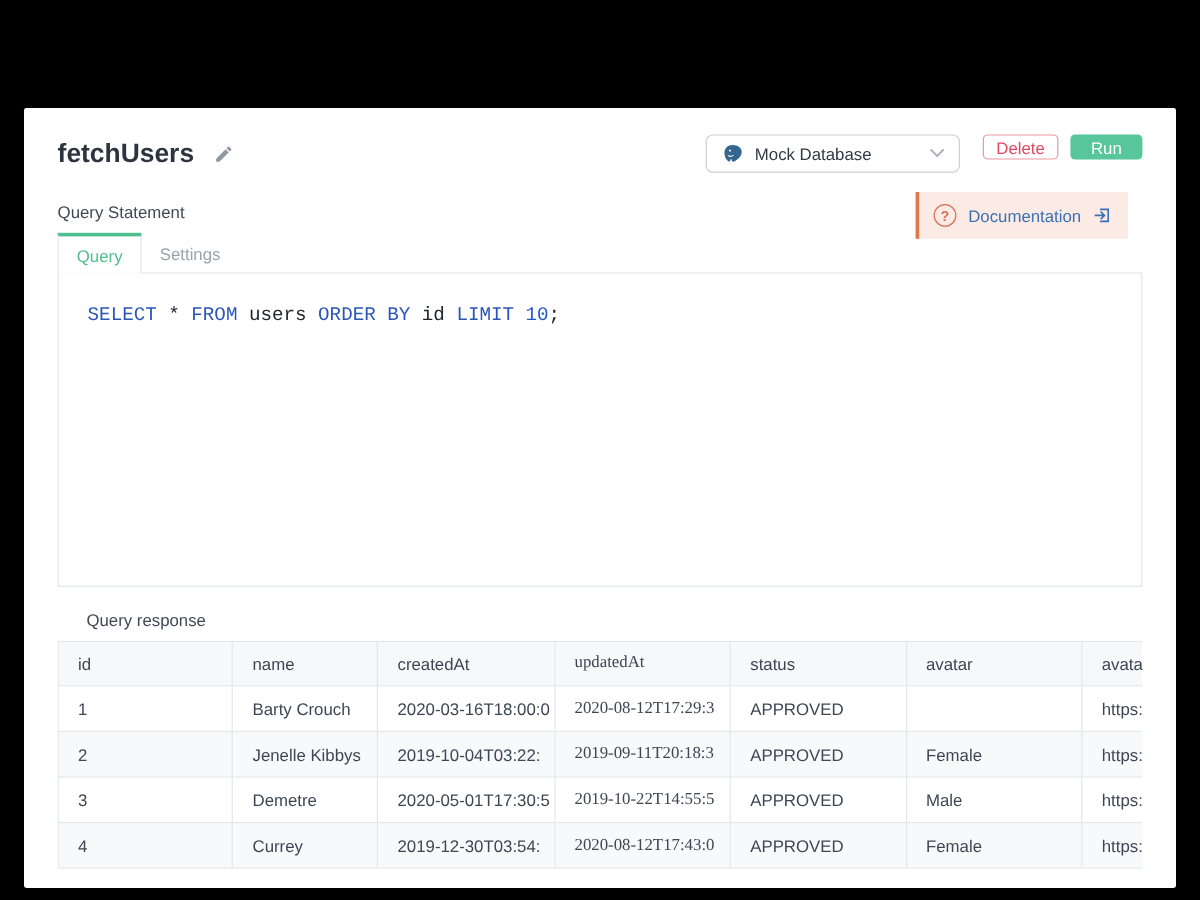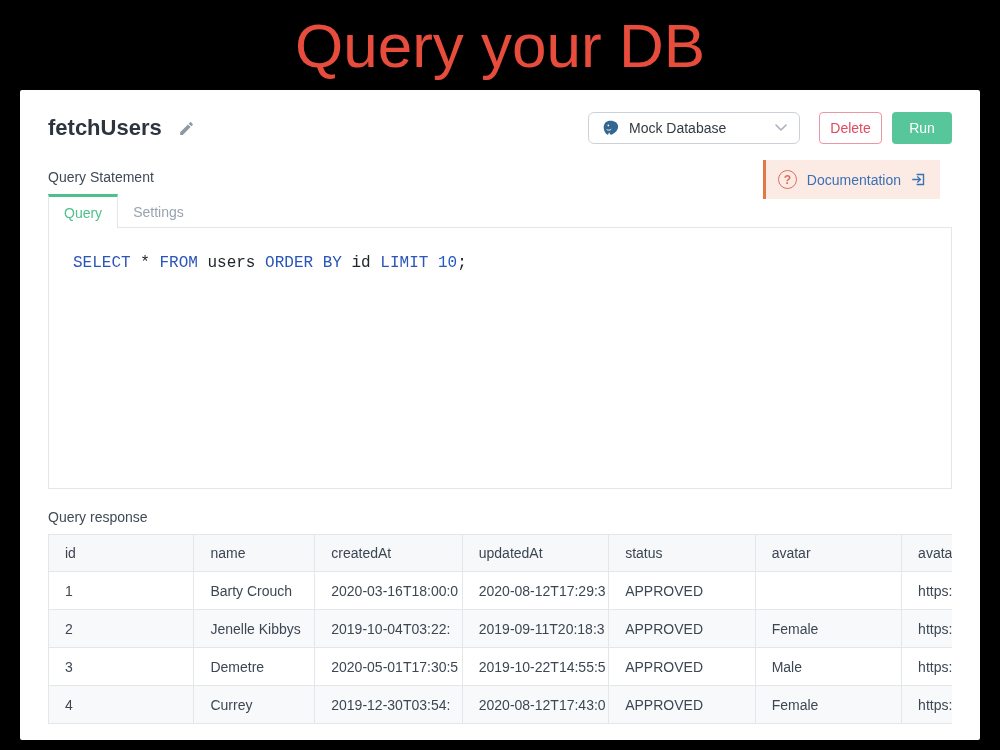--- a/index.html
+++ b/index.html
@@ -23,21 +23,21 @@
 
   
   .toolbar{display:flex; justify-content:space-between; align-items:center; padding-top:22px; height:54px;}
   .qname-wrap{display:flex; align-items:center; gap:16px;}
   .qname{font-size:22px; font-weight:700; color:#2c3440;}
   .pencil{width:17px; height:17px; cursor:pointer;}
   .controls{display:flex; align-items:flex-start;}
   .dropdown{display:flex; align-items:center; gap:9px; width:212px; height:32px;
             border:1px solid #ccd1d7; border-radius:6px; background:#fff; padding:0 12px; cursor:pointer;}
   .dropdown .ds-label{flex:1; font-size:14px; color:#333a44;}
-  .btn{height:32px; border-radius:4px; font-size:14px; display:flex; align-items:center;
+  .btn{height:21px; border-radius:4px; font-size:14px; display:flex; align-items:center;
        justify-content:center; cursor:pointer; font-family:"Liberation Sans",sans-serif;}
   .btn-delete{width:63px; margin-left:19px; background:#fff; border:1px solid var(--delete_border); color:var(--delete_red);}
   .btn-run{width:60px; margin-left:10px; background:var(--run_green); border:none; color:#fff;}
 
   
   .docbar{position:absolute; top:70px; right:40px; height:39px; display:flex; align-items:center;
           gap:10px; background:var(--doc_bg); border-left:3px solid var(--doc_orange);
           padding:0 14px 0 12px; cursor:pointer;}
   .qmark{width:19px; height:19px; border:1.6px solid var(--doc_icon); border-radius:50%;
          color:var(--doc_icon); font-size:12px; font-weight:700; display:flex;
@@ -55,42 +55,41 @@
        border-right:1px solid var(--border); color:var(--green);}
   .editor{height:262px; border:1px solid var(--border); background:#fff;
           padding:26px 24px; cursor:text;}
   .code{font-family:"Liberation Mono","DejaVu Sans Mono",monospace; font-size:16px; color:var(--ident_dark); white-space:pre;}
   .tok-kw{color:var(--keyword_blue);}
   .tok-num{color:var(--num_blue);}
   .tok-id{color:var(--ident_dark);}
   .tok-pl{color:var(--ident_dark);}
 
   
-  .resp-label{margin-top:20px;}
+  .resp-label{margin-top:20px;margin-left:24px;}
   .table-clip{margin-top:9px; width:100%; overflow:hidden;}
   table{border-collapse:collapse; table-layout:fixed; width:1018px; background:#fff;}
   th,td{border:1px solid var(--border); font-size:14px; text-align:left;
         padding:0 0 0 16px; white-space:nowrap; overflow:hidden;}
   th{height:37px; background:var(--header_bg); color:#3c4552; font-weight:400;}
   td{height:38px; color:#3d4754;}
   tbody tr:nth-child(even){background:var(--zebra_bg);}
   th:nth-child(1),td:nth-child(1){width:142px;}
   th:nth-child(2),td:nth-child(2){width:118px;}
   th:nth-child(3),td:nth-child(3){width:144px;}
-  th:nth-child(4),td:nth-child(4){width:143px;}
+  th:nth-child(4),td:nth-child(4){width:143px;font-family:Liberation Serif, serif;}
   th:nth-child(5),td:nth-child(5){width:143px;}
   th:nth-child(6),td:nth-child(6){width:143px;}
   th:nth-child(7),td:nth-child(7){width:160px;}
 </style>
 </head>
 <body>
 
 <div class="stage">
 
-  <div class="title">Query your DB</div>
 
   <div class="panel">
 
     <div class="toolbar">
       <div class="qname-wrap">
         <span class="qname">fetchUsers</span>
         <svg class="pencil" viewBox="0 0 24 24">
           <path fill="#8f98a3" d="M3 17.25V21h3.75L17.81 9.94l-3.75-3.75L3 17.25zM20.71 7.04a1 1 0 0 0 0-1.41l-2.34-2.34a1 1 0 0 0-1.41 0l-1.83 1.83 3.75 3.75 1.83-1.83z"></path>
         </svg>
       </div>

